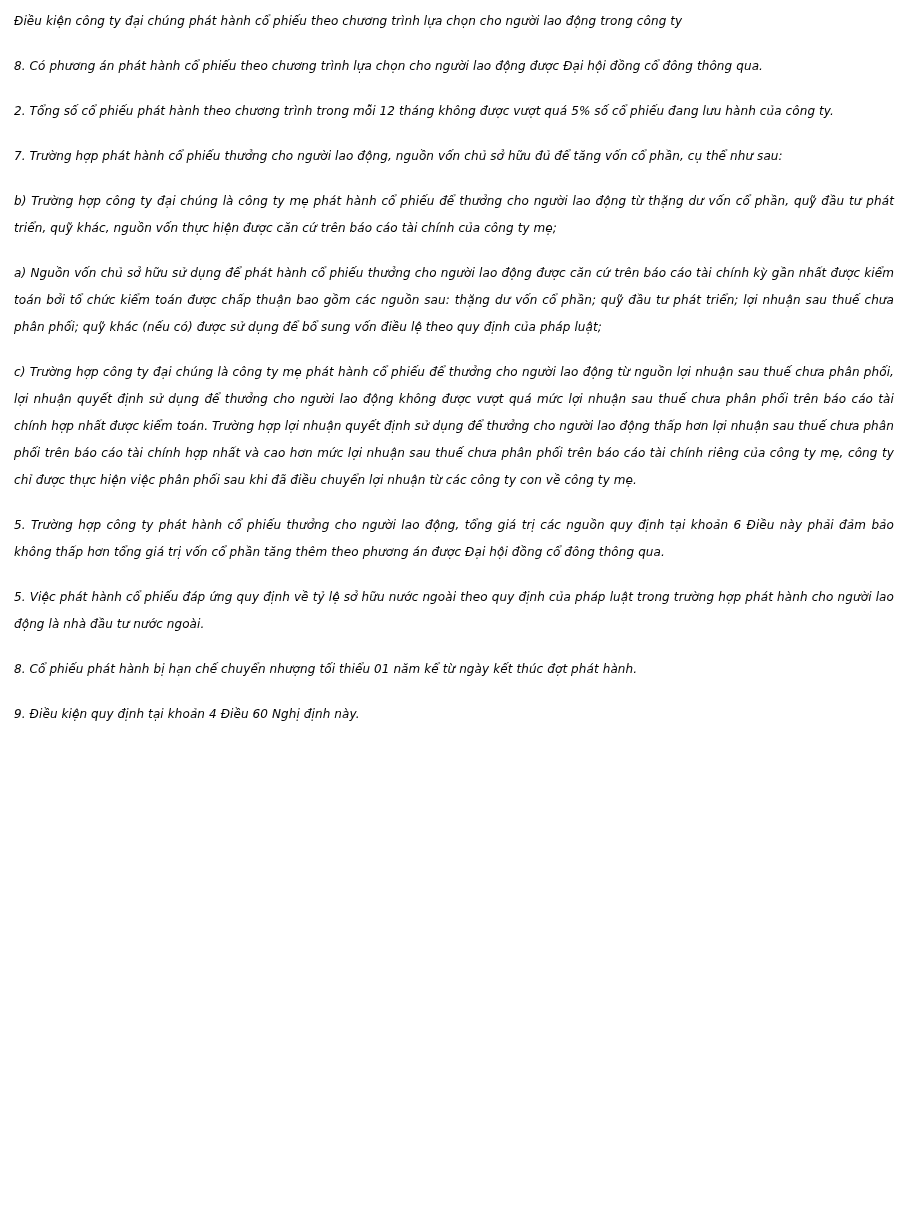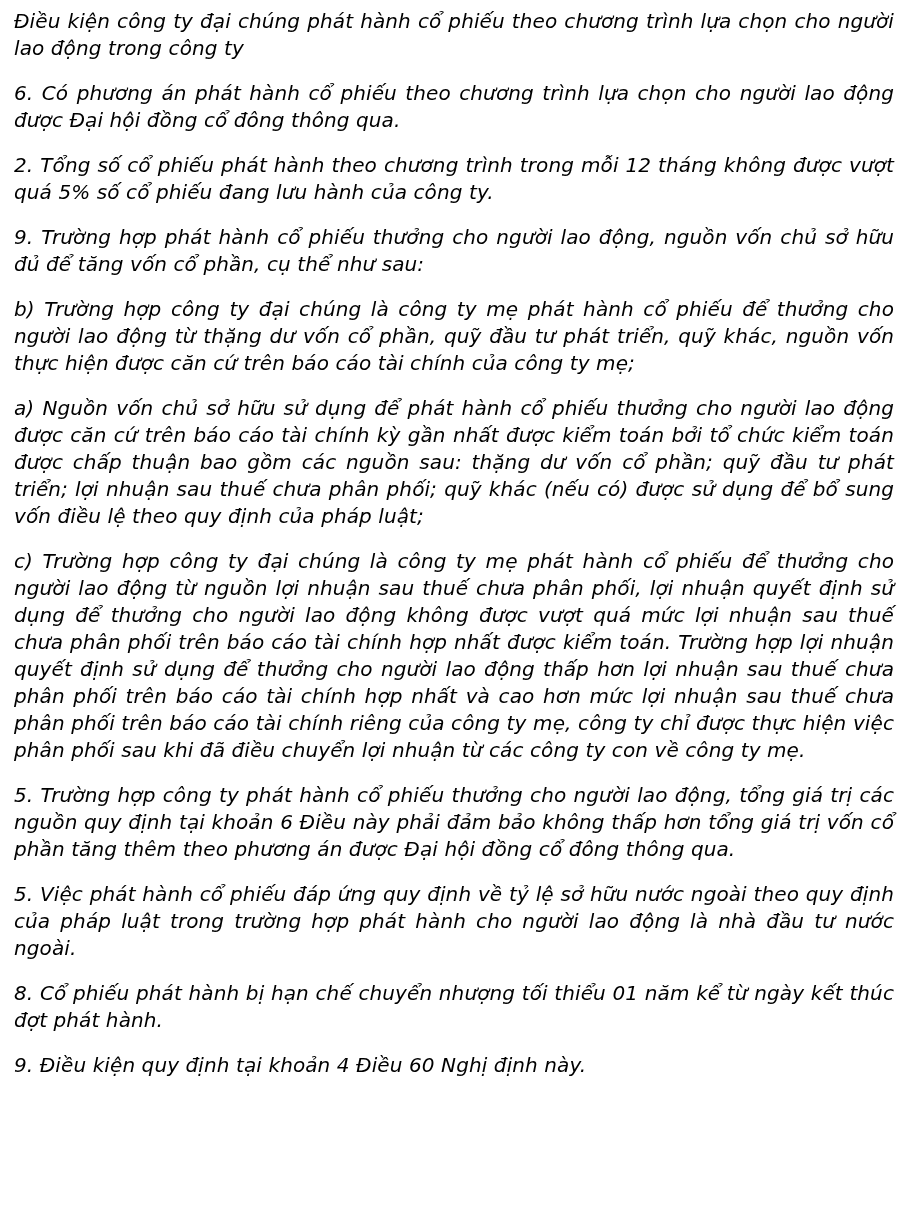--- a/index.html
+++ b/index.html
@@ -9,40 +9,40 @@
   }
   .page {
     width: 908px;
     min-height: 1208px;
     box-sizing: border-box;
     background: #ffffff;
     color: #000000;
     padding: 8px 14px 10px 14px;
     font-family: "DejaVu Sans", "Liberation Sans", sans-serif;
     font-style: italic;
-    font-size: 20px;
+    font-size: 12px;
     line-height: 27px;
   }
   .page p {
     margin: 0 0 18px 0;
     text-align: justify;
     letter-spacing: 0.1px;
   }
   .page p:last-child {
     margin-bottom: 8px;
   }
 </style>
 </head>
 <body>
 
 <div class="page">
   <p>Điều kiện công ty đại chúng phát hành cổ phiếu theo chương trình lựa chọn cho người lao động trong công ty</p>
-  <p>6. Có phương án phát hành cổ phiếu theo chương trình lựa chọn cho người lao động được Đại hội đồng cổ đông thông qua.</p>
+  <p>8. Có phương án phát hành cổ phiếu theo chương trình lựa chọn cho người lao động được Đại hội đồng cổ đông thông qua.</p>
   <p>2. Tổng số cổ phiếu phát hành theo chương trình trong mỗi 12 tháng không được vượt quá 5% số cổ phiếu đang lưu hành của công ty.</p>
-  <p>9. Trường hợp phát hành cổ phiếu thưởng cho người lao động, nguồn vốn chủ sở hữu đủ để tăng vốn cổ phần, cụ thể như sau:</p>
+  <p>7. Trường hợp phát hành cổ phiếu thưởng cho người lao động, nguồn vốn chủ sở hữu đủ để tăng vốn cổ phần, cụ thể như sau:</p>
   <p>b) Trường hợp công ty đại chúng là công ty mẹ phát hành cổ phiếu để thưởng cho người lao động từ thặng dư vốn cổ phần, quỹ đầu tư phát triển, quỹ khác, nguồn vốn thực hiện được căn cứ trên báo cáo tài chính của công ty mẹ;</p>
   <p>a) Nguồn vốn chủ sở hữu sử dụng để phát hành cổ phiếu thưởng cho người lao động được căn cứ trên báo cáo tài chính kỳ gần nhất được kiểm toán bởi tổ chức kiểm toán được chấp thuận bao gồm các nguồn sau: thặng dư vốn cổ phần; quỹ đầu tư phát triển; lợi nhuận sau thuế chưa phân phối; quỹ khác (nếu có) được sử dụng để bổ sung vốn điều lệ theo quy định của pháp luật;</p>
   <p>c) Trường hợp công ty đại chúng là công ty mẹ phát hành cổ phiếu để thưởng cho người lao động từ nguồn lợi nhuận sau thuế chưa phân phối, lợi nhuận quyết định sử dụng để thưởng cho người lao động không được vượt quá mức lợi nhuận sau thuế chưa phân phối trên báo cáo tài chính hợp nhất được kiểm toán. Trường hợp lợi nhuận quyết định sử dụng để thưởng cho người lao động thấp hơn lợi nhuận sau thuế chưa phân phối trên báo cáo tài chính hợp nhất và cao hơn mức lợi nhuận sau thuế chưa phân phối trên báo cáo tài chính riêng của công ty mẹ, công ty chỉ được thực hiện việc phân phối sau khi đã điều chuyển lợi nhuận từ các công ty con về công ty mẹ.</p>
   <p>5. Trường hợp công ty phát hành cổ phiếu thưởng cho người lao động, tổng giá trị các nguồn quy định tại khoản 6 Điều này phải đảm bảo không thấp hơn tổng giá trị vốn cổ phần tăng thêm theo phương án được Đại hội đồng cổ đông thông qua.</p>
   <p>5. Việc phát hành cổ phiếu đáp ứng quy định về tỷ lệ sở hữu nước ngoài theo quy định của pháp luật trong trường hợp phát hành cho người lao động là nhà đầu tư nước ngoài.</p>
   <p>8. Cổ phiếu phát hành bị hạn chế chuyển nhượng tối thiểu 01 năm kể từ ngày kết thúc đợt phát hành.</p>
   <p>9. Điều kiện quy định tại khoản 4 Điều 60 Nghị định này.</p>
 </div>
 
 </body></html>

